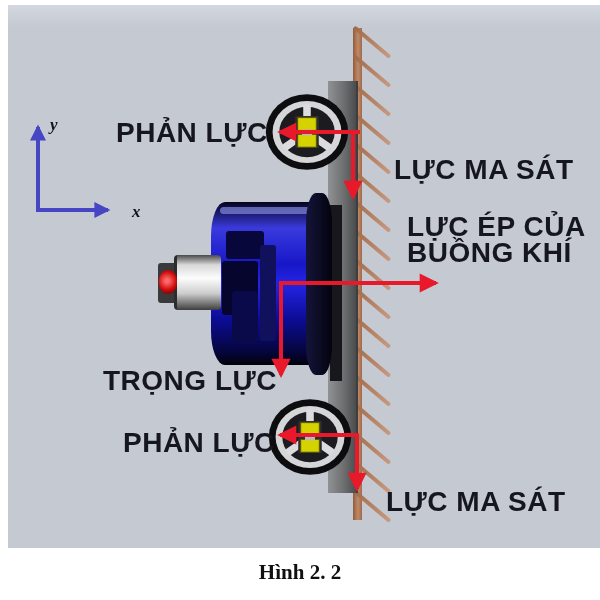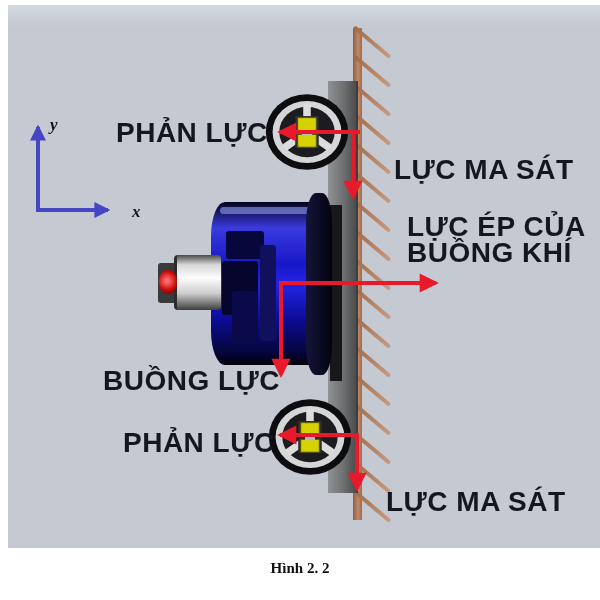--- a/index.html
+++ b/index.html
@@ -69,21 +69,21 @@
   .flabel{
     font-weight:bold;font-size:28px;letter-spacing:.5px;color:var(--text-dark);
     white-space:nowrap;line-height:26px;
   }
   .axis-label{
     font-family:"Liberation Serif",serif;font-style:italic;font-weight:bold;
     font-size:17px;color:#14141e;
   }
   .caption{
     left:0;top:560px;width:600px;display:flex;justify-content:center;gap:38px;
-    font-family:"Liberation Serif",serif;font-weight:bold;font-size:15px;color:#101010;
+    font-family:"Liberation Serif",serif;font-weight:bold;font-size:21px;color:#101010;
     white-space:nowrap;
   }
 </style>
 </head>
 <body>
 
 <div class="panel abs">
 
   <div class="wall abs"></div>
   <div id="hatches">
@@ -177,20 +177,20 @@
 
   <div class="axis-label abs" style="left:42px;top:110px;">y</div>
   <div class="axis-label abs" style="left:124px;top:197px;">x</div>
 
   <div class="flabel abs" style="left:108px;top:115px;">PHẢN LỰC</div>
   <div class="flabel abs" style="left:386px;top:152px;">LỰC MA SÁT</div>
   <div class="flabel abs" style="left:399px;top:209px;">
     <div>LỰC ÉP CỦA</div>
     <div>BUỒNG KHÍ</div>
   </div>
-  <div class="flabel abs" style="left:95px;top:363px;">BUỒNG LỰC</div>
+  <div class="flabel abs" style="left:95px;top:363px;">TRỌNG LỰC</div>
   <div class="flabel abs" style="left:115px;top:425px;">PHẢN LỰC</div>
   <div class="flabel abs" style="left:378px;top:484px;">LỰC MA SÁT</div>
 </div>
 
 <div class="caption abs">
   <span>Hình 2. 2</span>
 </div>
 
 </body></html>

